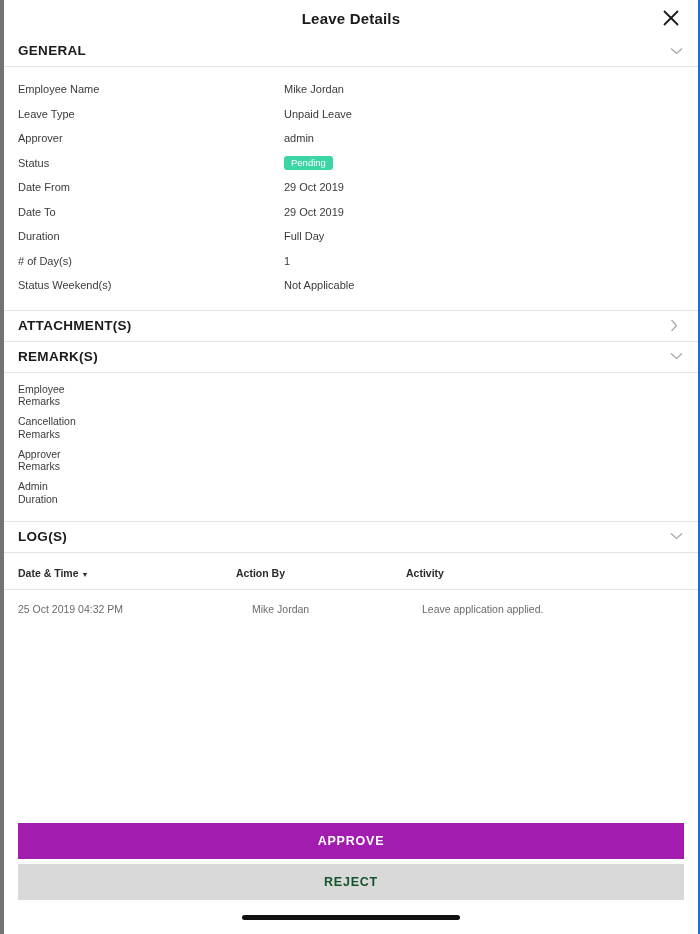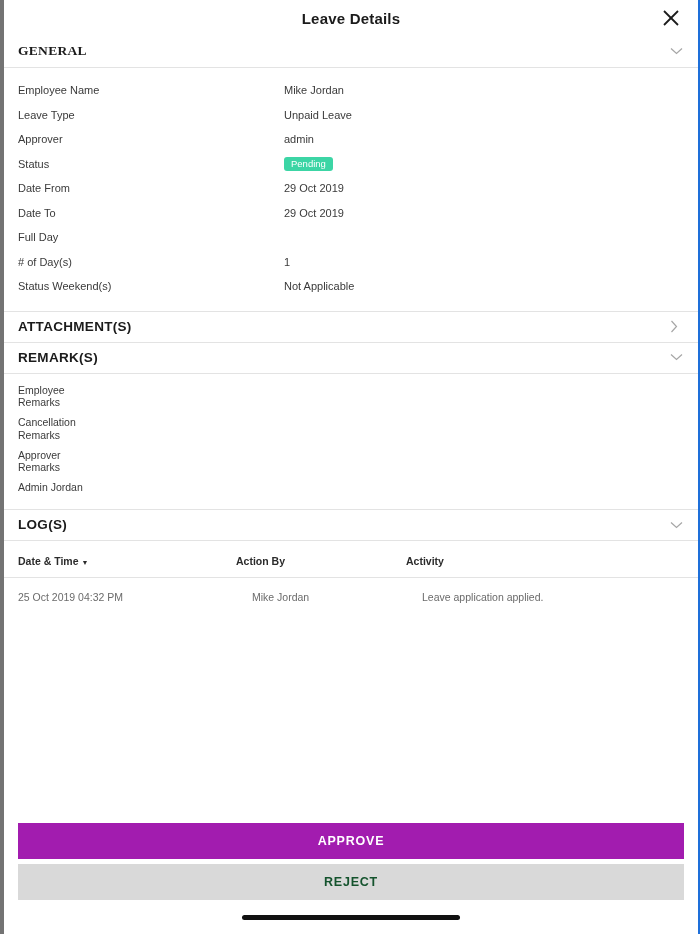--- a/index.html
+++ b/index.html
@@ -62,21 +62,21 @@
   
   .section-head {
     display: flex;
     align-items: center;
     justify-content: space-between;
     padding: 7px 14px 8px 14px;
     border-top: 1px solid #e3e3e3;
     border-bottom: 1px solid #e3e3e3;
     background: #ffffff;
   }
-  .section-head.no-top { border-top: none; font-family: Liberation Serif, serif; }
+  .section-head.no-top { border-top: none; }
   .section-title {
     font-size: 13.5px;
     font-weight: bold;
     color: #1b1b1b;
     letter-spacing: 0.3px;
   }
   .chev {
     color: #9b9b9b;
     font-size: 12px;
     line-height: 1;
@@ -242,20 +242,21 @@
       </div>
       <div class="kv-row">
         <span class="kv-label">Date From</span>
         <span class="kv-value">29 Oct 2019</span>
       </div>
       <div class="kv-row">
         <span class="kv-label">Date To</span>
         <span class="kv-value">29 Oct 2019</span>
       </div>
       <div class="kv-row">
+        <span class="kv-label">Duration</span>
         <span class="kv-value">Full Day</span>
       </div>
       <div class="kv-row">
         <span class="kv-label"># of Day(s)</span>
         <span class="kv-value">1</span>
       </div>
       <div class="kv-row">
         <span class="kv-label">Status Weekend(s)</span>
         <span class="kv-value">Not Applicable</span>
       </div>
@@ -283,21 +284,21 @@
       <div class="remark-item">
         <div class="remark-label">Employee Remarks</div>
       </div>
       <div class="remark-item">
         <div class="remark-label">Cancellation Remarks</div>
       </div>
       <div class="remark-item">
         <div class="remark-label">Approver Remarks</div>
       </div>
       <div class="remark-item">
-        <div class="remark-label">Admin Jordan</div>
+        <div class="remark-label">Admin Duration</div>
       </div>
     </div>
 
     <div class="section-head">
       <span class="section-title">LOG(S)</span>
       <span class="chev">
         <svg width="13" height="8" viewBox="0 0 13 8" aria-hidden="true">
           <polyline points="1,1.5 6.5,6.5 12,1.5" fill="none" stroke="#a6a6a6" stroke-width="1.2"></polyline>
         </svg>
       </span>

